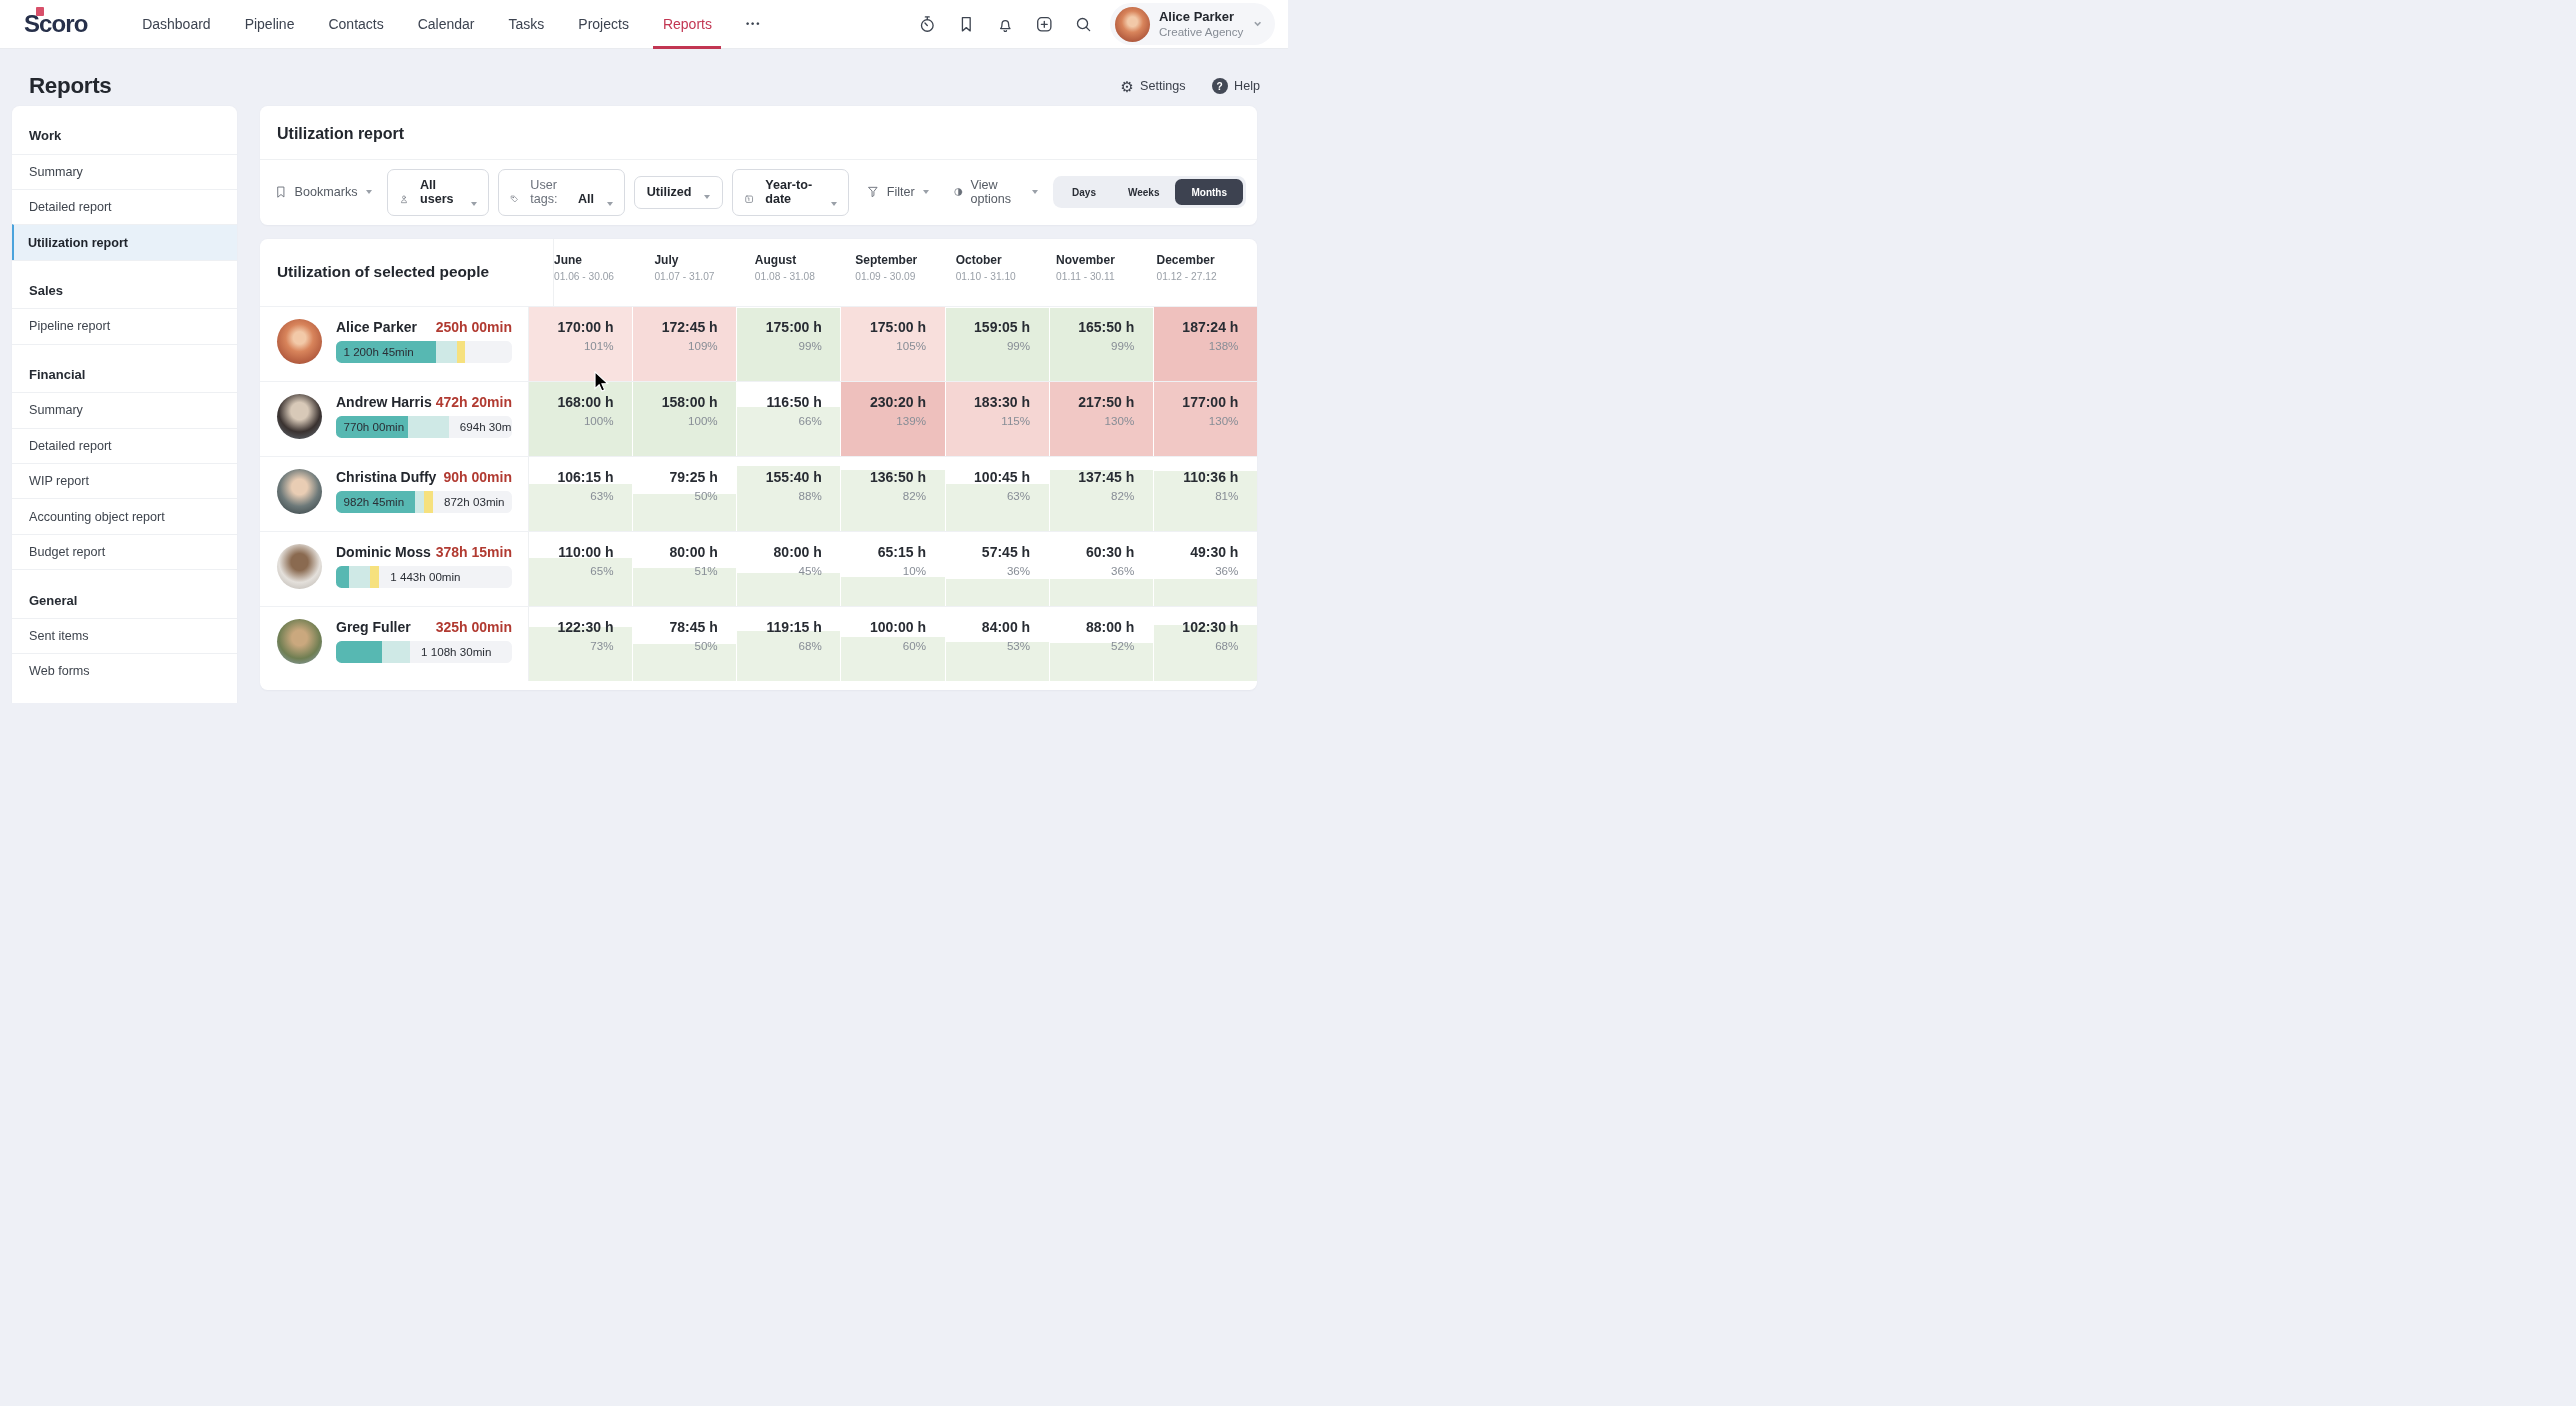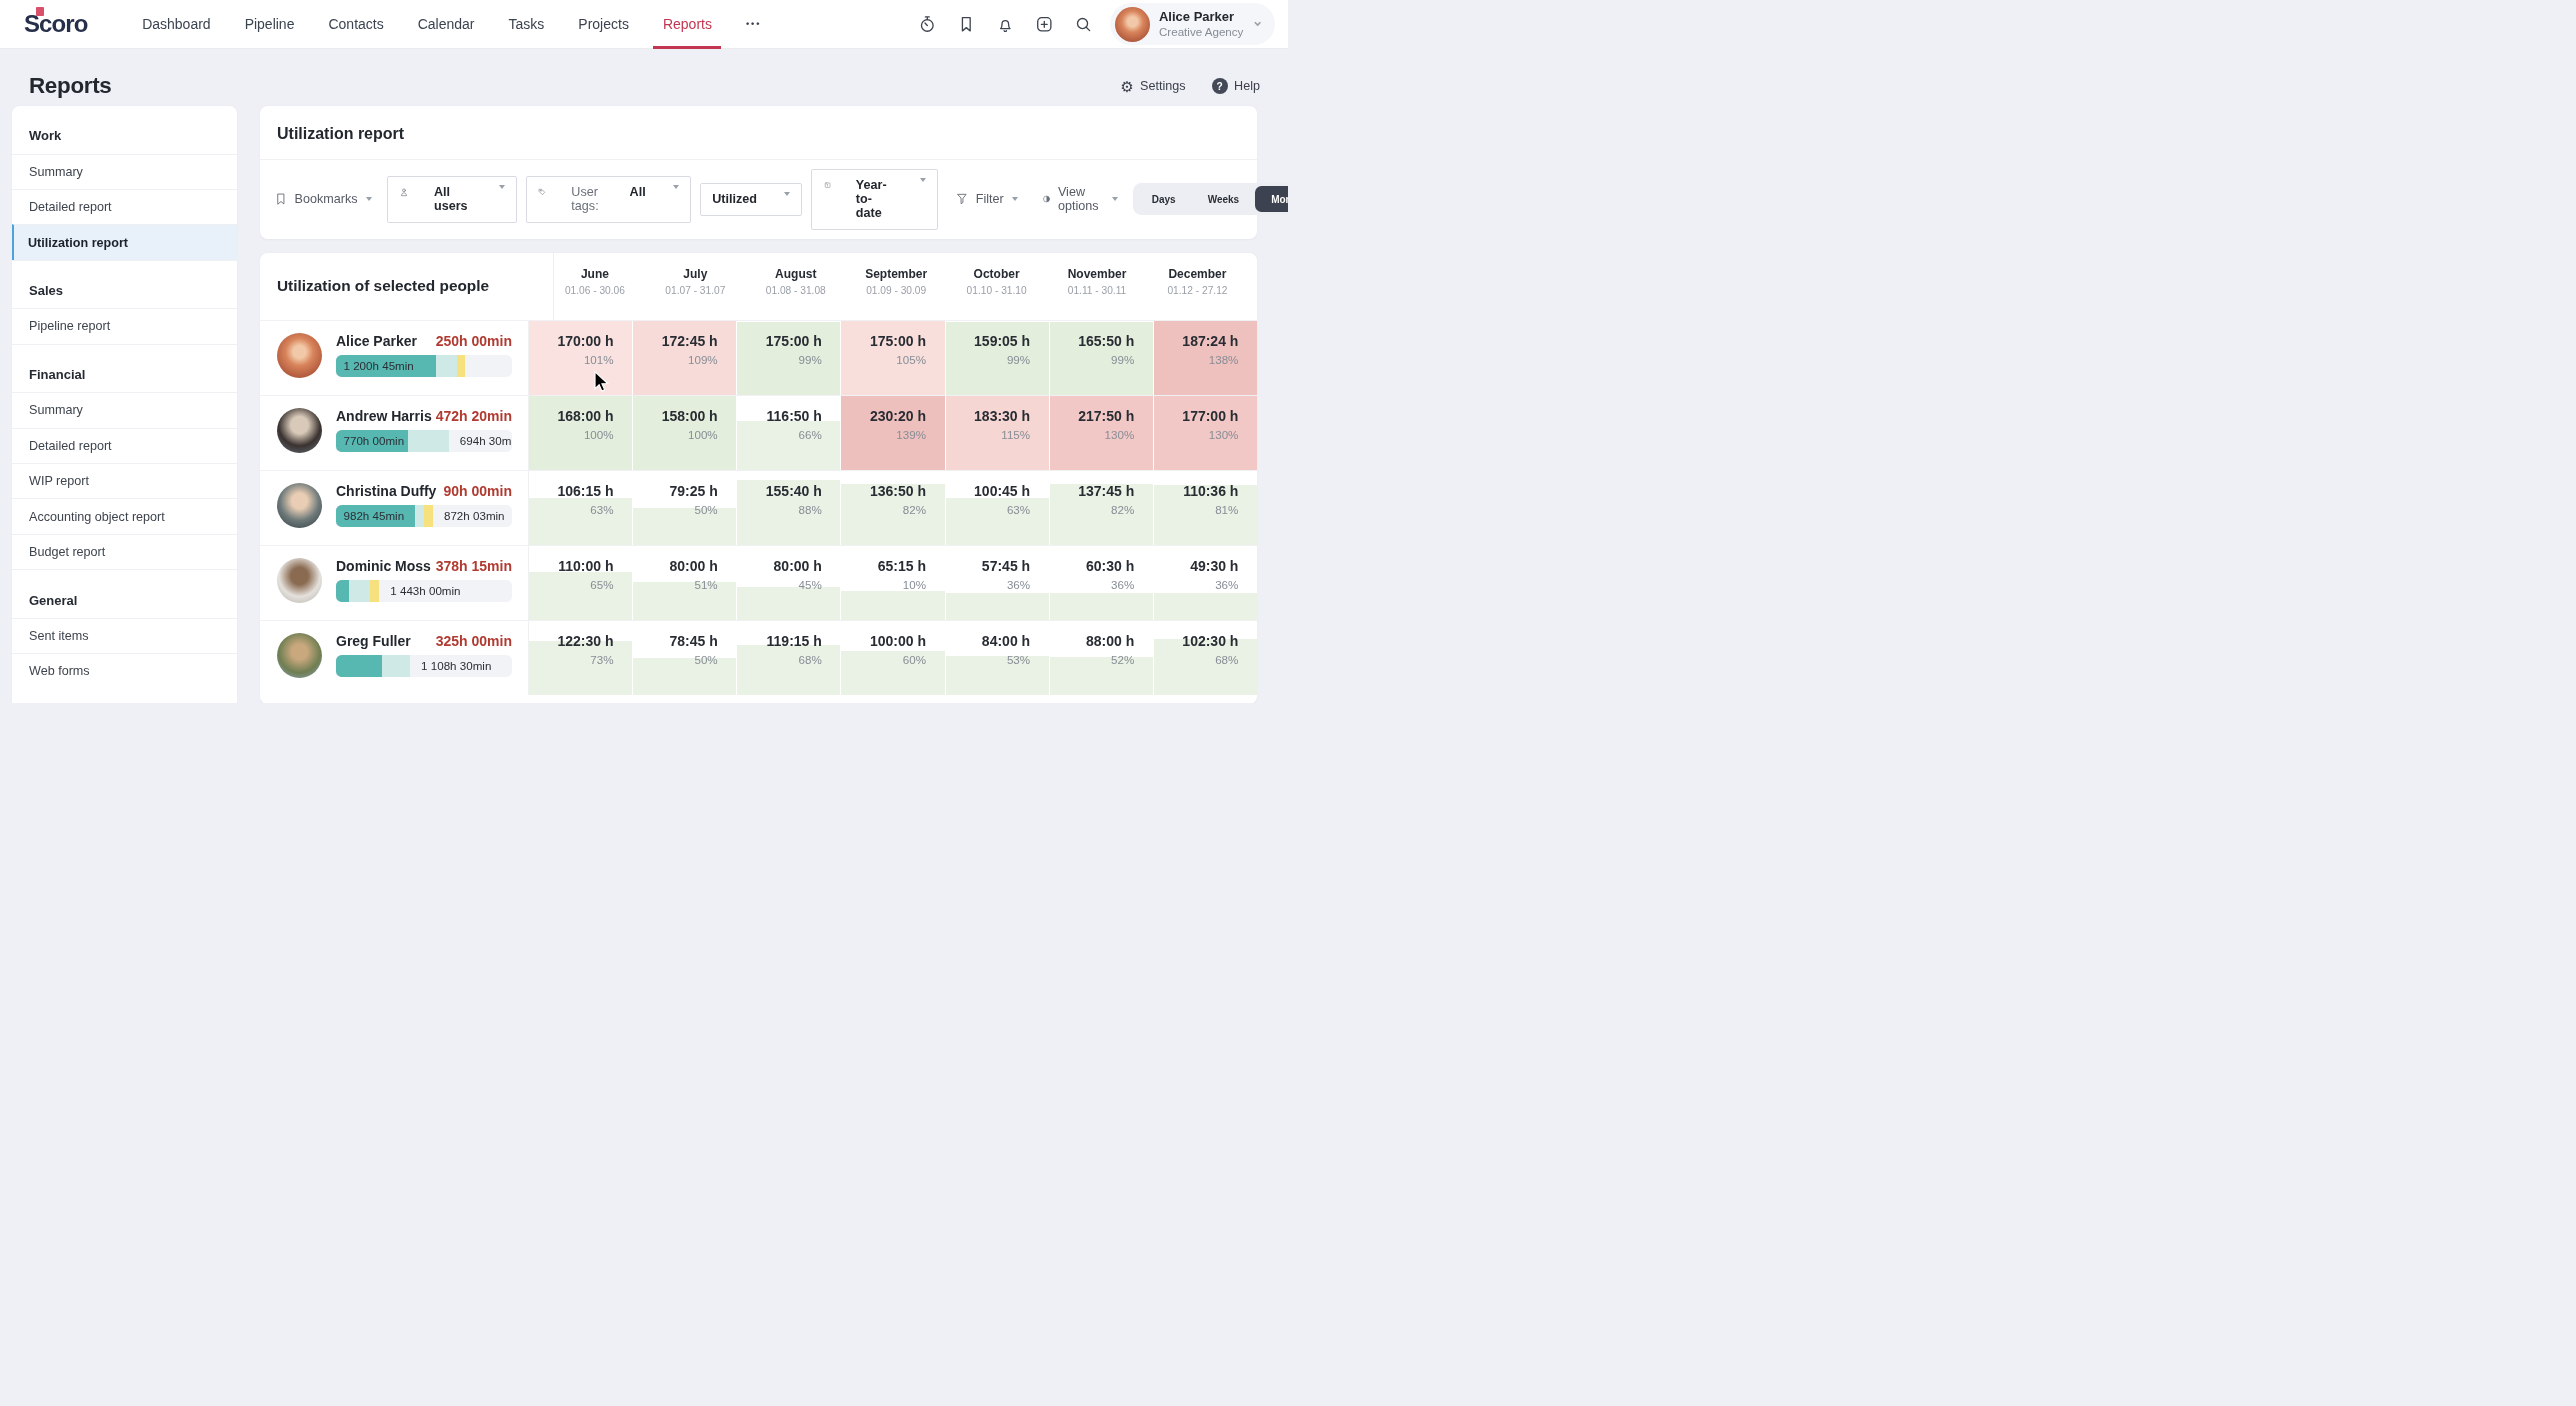--- a/index.html
+++ b/index.html
@@ -51,32 +51,32 @@
   .sb-item.active { background:#e8f1f9; border-left:2.8px solid #4aa3dc; padding-left:14px; font-weight:800; color:#1e232b; }
 
   
   .main-col { flex:1; min-width:0; }
   .card { background:#fff; border-radius:7.5px; box-shadow:0 0.9px 1.9px rgba(20,30,60,.04); }
   .report-head { padding:18.6px 17px 16px; font-size:16px; font-weight:800; color:#23272e; }
   .toolbar { display:flex; align-items:center; border-top:0.9px solid #eef0f2; padding:9.3px 11.2px 9.3px 14px; }
   .tb-link { display:flex; align-items:center; gap:6.5px; font-size:12.6px; color:#555b64; cursor:pointer; margin-right:15px; }
   .tb-link svg, .tb-btn svg { width:14px; height:14px; stroke:#6a707a; stroke-width:1.6; fill:none; stroke-linecap:round; stroke-linejoin:round; }
   .caret { width:0; height:0; border-left:3.7px solid transparent; border-right:3.7px solid transparent; border-top:4.7px solid #9aa0a8; margin-left:1.9px; }
-  .tb-btn { display:flex; align-items:flex-start; gap:25px; border:0.9px solid #d8dbe1; border-radius:2px; padding:8.4px 11.2px; font-size:12.6px; font-weight:700; color:#23272e; margin-right:9.3px; cursor:pointer; background:#fff; }
+  .tb-btn { display:flex; align-items:flex-end; gap:11px; border:0.9px solid #d8dbe1; border-radius:7px; padding:8.4px 11.2px; font-size:12.6px; font-weight:700; color:#23272e; margin-right:9.3px; cursor:pointer; background:#fff; }
   .tb-btn .muted { color:#6a707a; font-weight:400; }
   .tb-spacer { flex:1; }
   .segmented { display:flex; background:#eceef3; border-radius:8.4px; padding:2.8px; }
   .seg-item { padding:7.5px 16px; font-size:10px; font-weight:700; color:#2a2e36; border-radius:6.5px; cursor:pointer; }
   .seg-item.active { background:#3d4250; color:#fff; }
 
   
   .table-card { margin-top:14px; border-radius:7.5px; overflow:hidden; min-height:451px; }
   .t-header { display:flex; height:67px; }
   .t-title-cell { width:294px; flex:none; border-right:0.9px solid #eef0f2; display:flex; align-items:center; padding-left:17px; font-size:15.4px; font-weight:800; color:#23272e; }
-  .t-col { flex:1; text-align:center; padding:14px 18.6px 0 0; }
+  .t-col { flex:1; text-align:left; padding:14px 18.6px 0 0; }
   .t-col .m { font-size:12px; font-weight:800; color:#262b33; }
   .t-col .r { font-size:10.2px; color:#9aa0a8; margin-top:4px; }
   .person-row { display:flex; height:75px; border-top:0.9px solid #eff1f4; }
   .p-cell { width:269px; flex:none; border-right:0.9px solid #eef0f2; display:flex; padding:12px 16px 0 17px; gap:14px; }
   .p-cell .avatar { width:45px; height:45px; }
   .p-info { flex:1; min-width:0; }
   .p-line { display:flex; justify-content:space-between; align-items:baseline; }
   .p-name { font-size:14px; font-weight:800; color:#23272e; }
   .p-total { font-size:14px; font-weight:800; color:#b13a31; }
   .bar { margin-top:6.5px; height:21.4px; background:#f2f3f6; border-radius:5.6px; display:flex; overflow:hidden; position:relative; font-size:11.6px; color:#2a2e35; }

